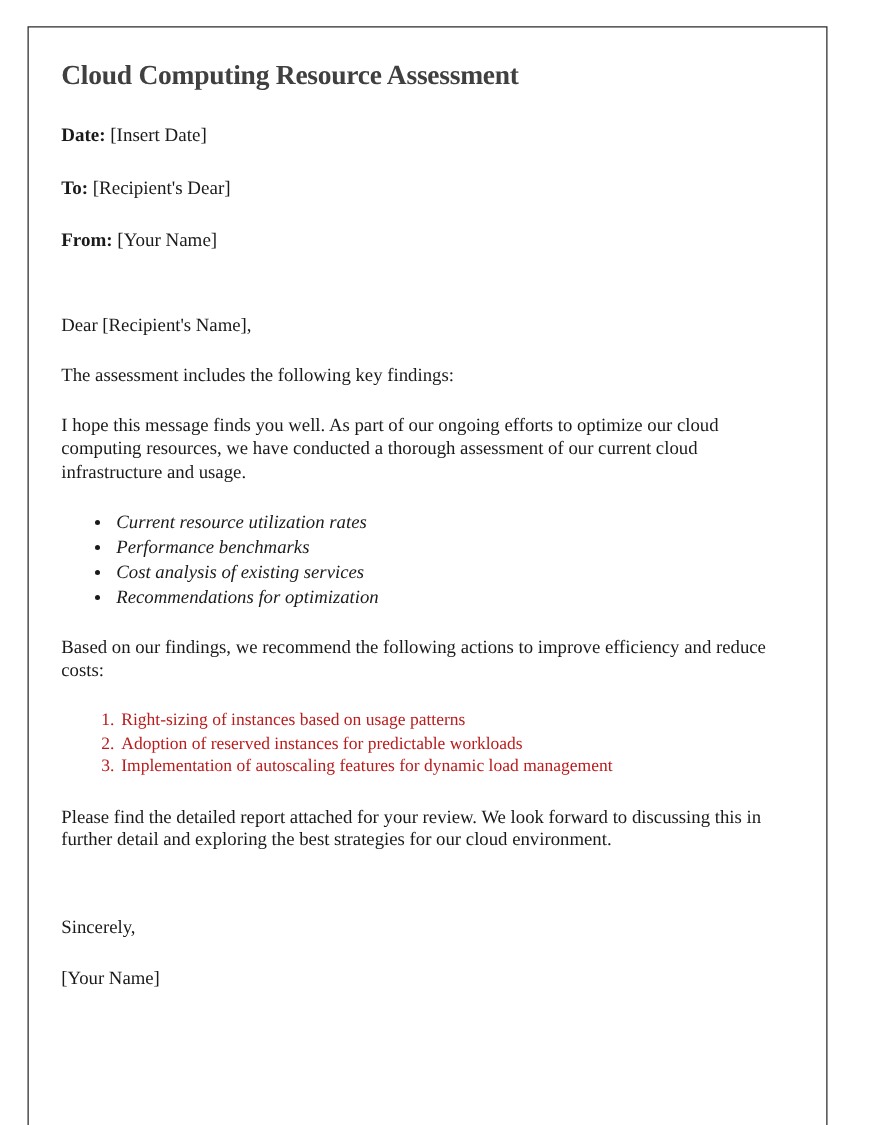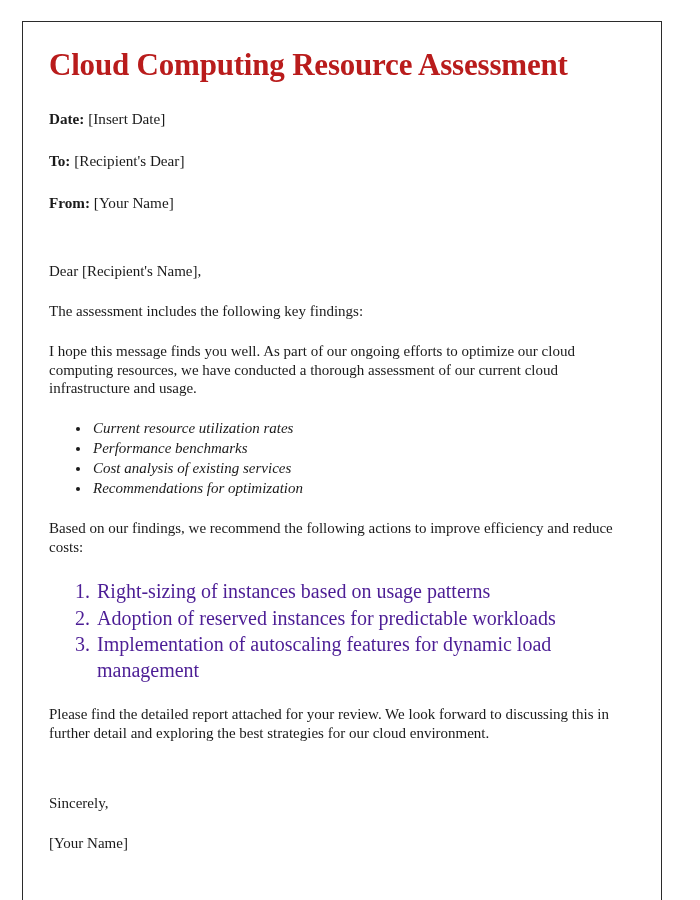--- a/index.html
+++ b/index.html
@@ -24,23 +24,23 @@
     border: 1.3px solid #2b2b2b;
     box-sizing: border-box;
     background: #ffffff;
   }
 
   .page-inner {
     padding: 26px 28px 0 26px;
   }
 
   .doc-title {
-    font-size: 31px;
+    font-size: 22px;
     font-weight: bold;
-    color: #b91c1c;
+    color: #404040;
     margin: 0 0 26px 0;
     letter-spacing: -0.2px;
     line-height: 1.12;
   }
 
   .meta-line {
     font-size: 15.2px;
     color: #1a1a1a;
     margin: 0 0 23px 0;
     line-height: 1.25;
@@ -83,22 +83,22 @@
     padding-left: 2px;
     font-style: italic;
   }
 
   ol.actions-list {
     margin: 0 0 21px 0;
     padding-left: 46px;
     list-style-type: decimal;
   }
   ol.actions-list li {
-    font-size: 20px;
-    color: #4c1d95;
+    font-size: 14px;
+    color: #b91c1c;
     line-height: 1.32;
     padding-left: 2px;
   }
 
   .sign-line {
     font-size: 15px;
     color: #1a1a1a;
     margin: 0 0 22px 0;
     line-height: 1.25;
   }

